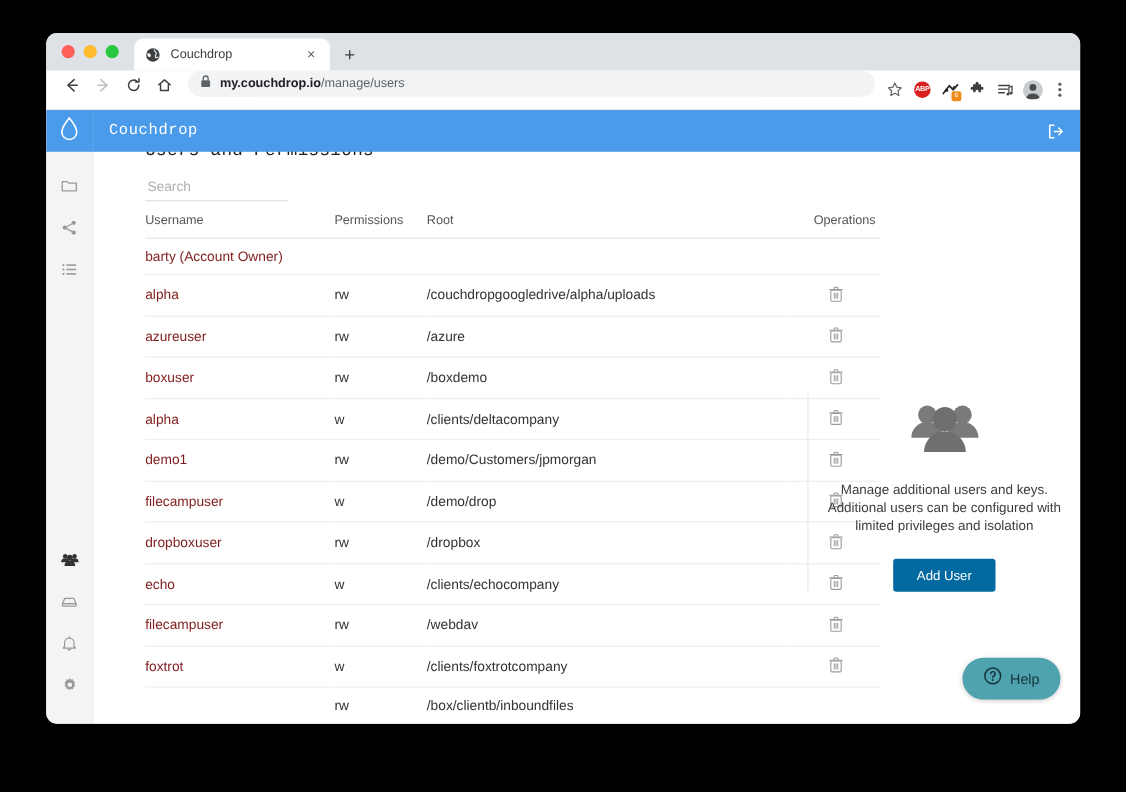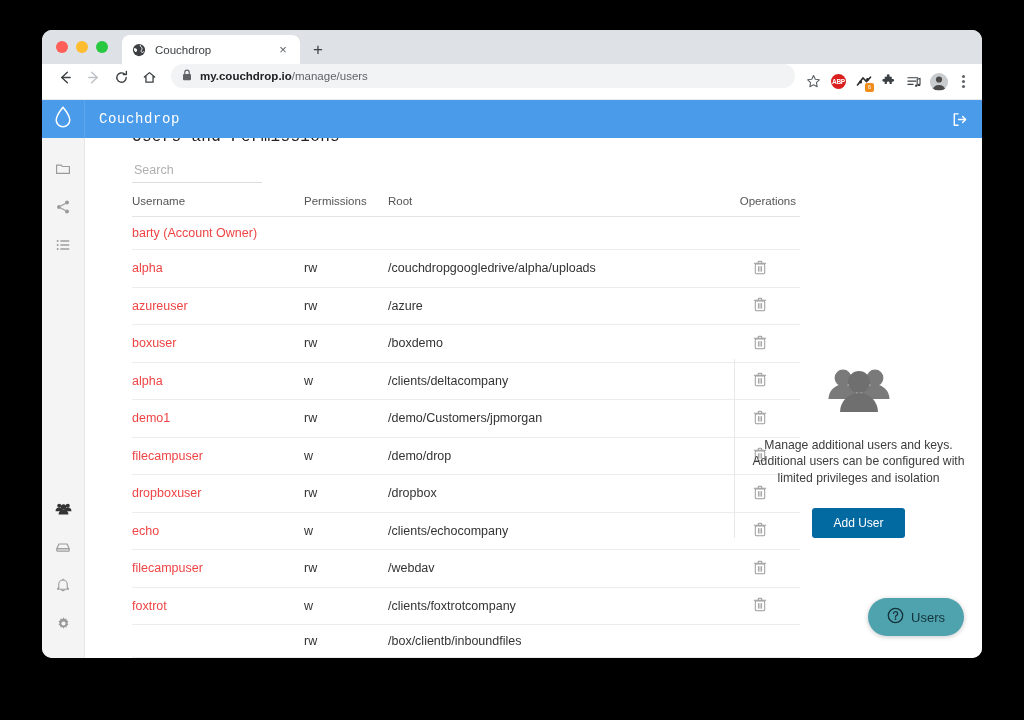--- a/index.html
+++ b/index.html
@@ -242,21 +242,21 @@
     border-bottom: 1px solid #ececec;
     vertical-align: middle;
   }
   .col-user   { width: 172px; margin-top: 12px; }
   .col-perm   { width: 84px; }
   .col-root   { width: 330px; }
   .col-ops    { width: 82px; text-align: right; }
   th.col-ops  { text-align: right; padding-right: 4px; }
   td.col-ops  { text-align: right; padding-right: 4px; }
 
-  .user-link { color: #ef4444; text-decoration: none; }
+  .user-link { color: #7f1d1d; text-decoration: none; }
   .perm-cell { color: #333; }
   .root-cell { color: #333; }
 
   .trash-btn {
     display: inline-flex; align-items: center; justify-content: center;
     width: 16px; height: 16px;
     color: #9b9b9b;
     margin-right: 28px;
   }
 
@@ -711,16 +711,16 @@
   </div>
 
   <div class="help-widget">
     <span>
       <svg width="17" height="17" viewBox="0 0 18 18">
           <circle cx="9" cy="9" r="7.6" fill="none" stroke="#14323a" stroke-width="1.4"></circle>
           <path d="M6.9 6.8 a2.2 2.2 0 1 1 2.9 2.3 c-.6 .3 -.8 .8 -.8 1.5" fill="none" stroke="#14323a" stroke-width="1.4" stroke-linecap="round"></path>
           <circle cx="9" cy="12.8" r="0.95" fill="#14323a"></circle>
         </svg>
     </span>
-    <span class="help-label">Users</span>
+    <span class="help-label">Help</span>
   </div>
 
 </div>
 
 </body></html>

